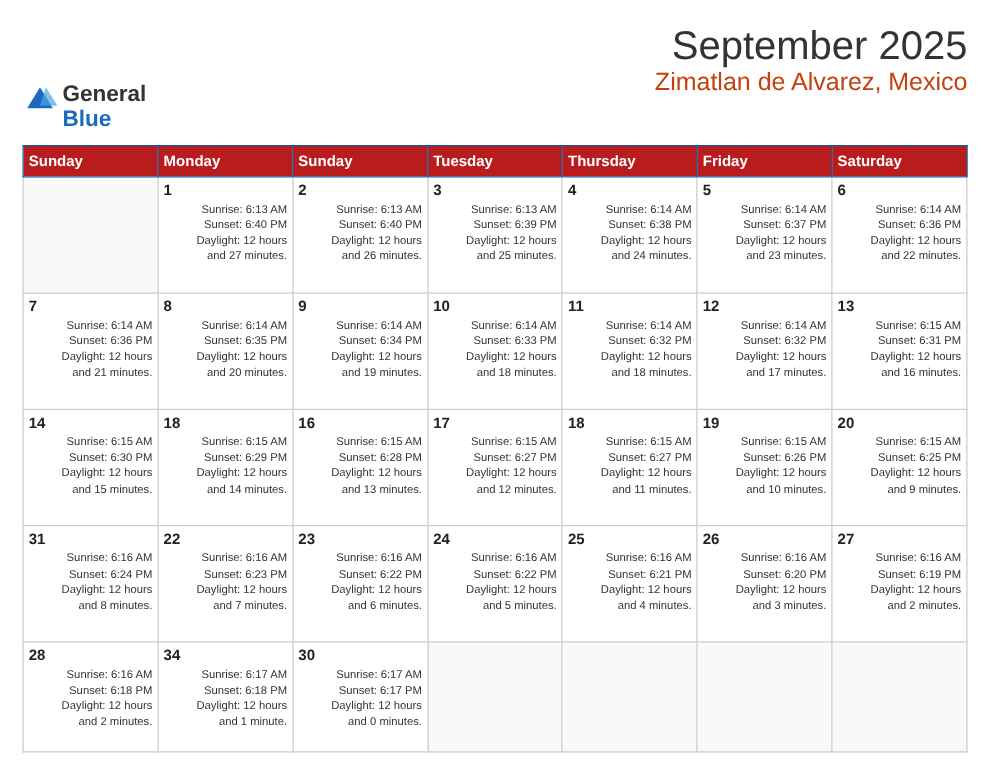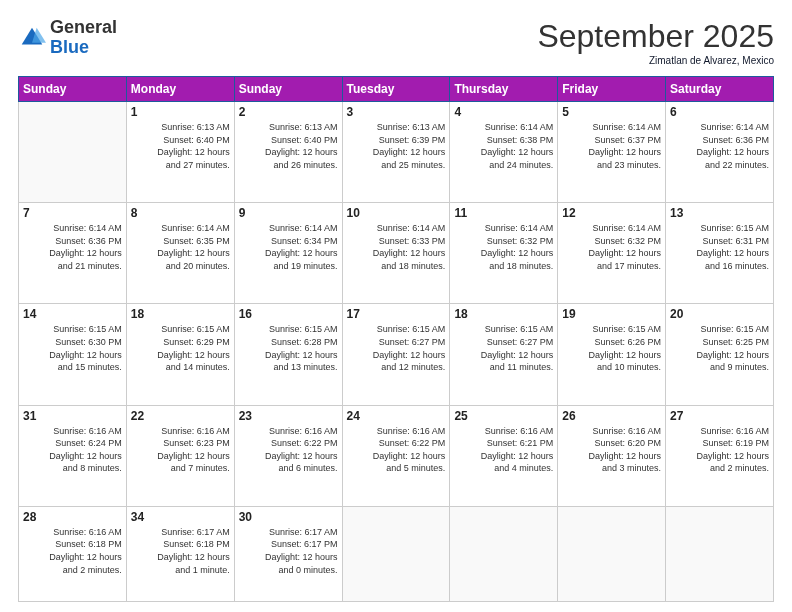--- a/index.html
+++ b/index.html
@@ -18,22 +18,22 @@
       flex-direction: column;
     }
     .header {
       display: flex;
       justify-content: space-between;
       align-items: flex-start;
       margin-bottom: 10px;
     }
     .logo {
       display: flex;
-      align-items: center;
       gap: 0px;
+      margin-top: 48px;
     }
     .logo-text {
       display: flex;
       flex-direction: column;
       font-size: 18px;
       font-weight: bold;
       line-height: 1.1;
     }
     .logo-general { color: #333; }
     .logo-blue { color: #1a6abf; }
@@ -44,32 +44,32 @@
     }
     .title-section {
       text-align: right;
     }
     .month-title {
       font-size: 32px;
       color: #333;
       font-weight: normal;
     }
     .subtitle {
-      font-size: 10px;
-      color: #0f172a;
+      font-size: 20px;
+      color: #c2410c;
     }
     .calendar {
       flex: 1;
       border: 1px solid #ccc;
       border-collapse: collapse;
       width: 100%;
       table-layout: fixed;
     }
     .calendar th {
-      background: #a21caf;
+      background: #b91c1c;
       color: #fff;
       font-size: 12px;
       font-weight: bold;
       padding: 5px 4px;
       text-align: left;
       border: 1px solid #1e5a9c;
     }
     .calendar td {
       border: 1px solid #ccc;
       vertical-align: top;

